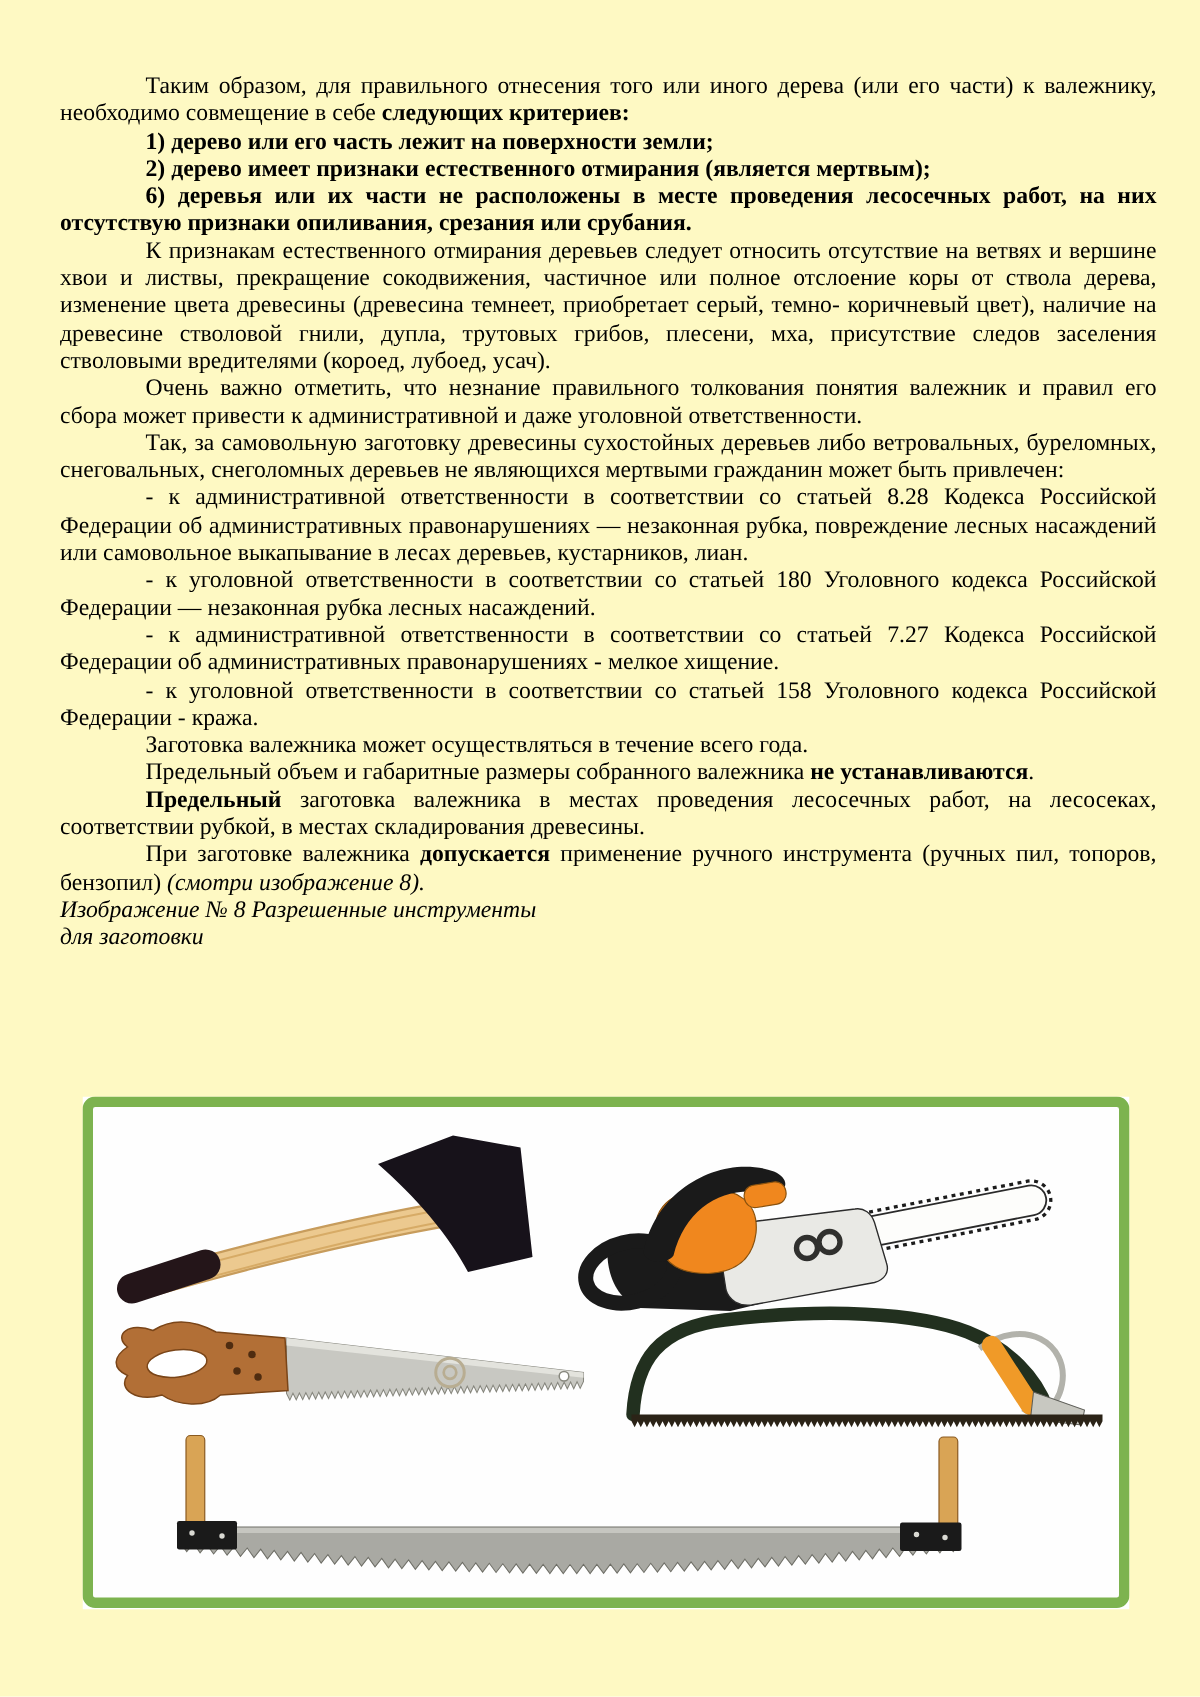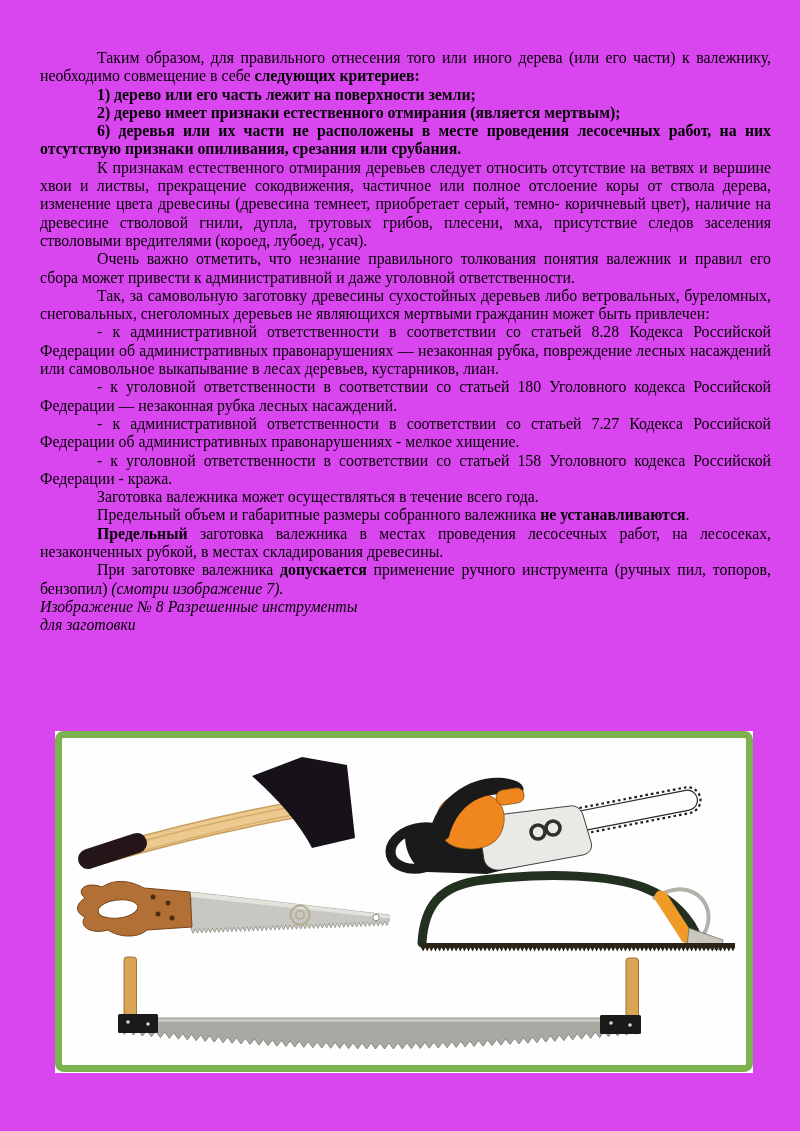--- a/index.html
+++ b/index.html
@@ -1,18 +1,18 @@
 <!DOCTYPE html>
 <html style="--frame-border: #7db34f; --dark: #1a1a1a; --chainsaw-orange: #f0871e; --bow-grip-orange: #f09a28; --bow-frame-green: #22301f; --axe-wood: #ecc98f; --saw-handle-brown: #b26f36; --twoman-handle-wood: #d9a455; --metal-gray: #a9a9a3;"><head>
 <meta charset="utf-8">
 <style>
   html,body{margin:0;padding:0;background:#ffffff;}
   body{width:800px;height:1131px;position:relative;overflow:hidden;
        font-family:"Liberation Serif", serif; color:#000;}
-  .page{position:absolute;inset:0;background:#d946ef;}
+  .page{position:absolute;inset:0;background:#fef9c3;}
   .text-block{position:absolute;left:40px;top:49px;width:731px;
        font-size:15.8px;line-height:18.3px;}
   .para{margin:0;text-align:justify;text-indent:57px;}
   .para .b{font-weight:bold;}
   .para .i{font-style:italic;}
   .para.caption{text-align:left;text-indent:0;padding-right:21px;}
   .figure-wrap{position:absolute;left:55px;top:731px;width:698px;height:342px;}
 
   
   .frame-stroke{stroke:var(--frame-border);}
@@ -48,22 +48,22 @@
       <p class="para"><span class="b">6) деревья или их части не расположены в месте проведения лесосечных работ, на них отсутствую признаки опиливания, срезания или срубания.</span></p>
       <p class="para"><span>К признакам естественного отмирания деревьев следует относить отсутствие на ветвях и вершине хвои и листвы, прекращение сокодвижения, частичное или полное отслоение коры от ствола дерева, изменение цвета древесины (древесина темнеет, приобретает серый, темно- коричневый цвет), наличие на древесине стволовой гнили, дупла, трутовых грибов, плесени, мха, присутствие следов заселения стволовыми вредителями (короед, лубоед, усач).</span></p>
       <p class="para"><span>Очень важно отметить, что незнание правильного толкования понятия валежник и правил его сбора может привести к административной и даже уголовной ответственности.</span></p>
       <p class="para"><span>Так, за самовольную заготовку древесины сухостойных деревьев либо ветровальных, буреломных, снеговальных, снеголомных деревьев не являющихся мертвыми гражданин может быть привлечен:</span></p>
       <p class="para"><span>- к административной ответственности в соответствии со статьей 8.28 Кодекса Российской Федерации об административных правонарушениях — незаконная рубка, повреждение лесных насаждений или самовольное выкапывание в лесах деревьев, кустарников, лиан.</span></p>
       <p class="para"><span>- к уголовной ответственности в соответствии со статьей 180 Уголовного кодекса Российской Федерации — незаконная рубка лесных насаждений.</span></p>
       <p class="para"><span>- к административной ответственности в соответствии со статьей 7.27 Кодекса Российской Федерации об административных правонарушениях - мелкое хищение.</span></p>
       <p class="para"><span>- к уголовной ответственности в соответствии со статьей 158 Уголовного кодекса Российской Федерации - кража.</span></p>
       <p class="para"><span>Заготовка валежника может осуществляться в течение всего года.</span></p>
       <p class="para"><span>Предельный объем и габаритные размеры собранного валежника </span><span class="b">не устанавливаются</span><span>.</span></p>
-      <p class="para"><span class="b">Предельный</span><span> заготовка валежника в местах проведения лесосечных работ, на лесосеках, незаконченных рубкой, в местах складирования древесины.</span></p>
-      <p class="para"><span>При заготовке валежника </span><span class="b">допускается</span><span> применение ручного инструмента (ручных пил, топоров, бензопил) </span><span class="i">(смотри изображение 7).</span></p>
+      <p class="para"><span class="b">Предельный</span><span> заготовка валежника в местах проведения лесосечных работ, на лесосеках, соответствии рубкой, в местах складирования древесины.</span></p>
+      <p class="para"><span>При заготовке валежника </span><span class="b">допускается</span><span> применение ручного инструмента (ручных пил, топоров, бензопил) </span><span class="i">(смотри изображение 8).</span></p>
       <p class="para caption"><span class="i">Изображение № 8 Разрешенные инструменты</span></p>
       <p class="para caption"><span class="i">для заготовки</span></p>
     </div>
 
   <div class="figure-wrap">
     <svg viewBox="0 0 698 342" width="698" height="342">
       <rect x="0" y="0" width="698" height="342" fill="#ffffff"></rect>
       <rect x="3.5" y="3.5" width="691" height="334" rx="5" fill="#fefefe" class="frame-stroke" stroke-width="7"></rect>
 
       <g>

